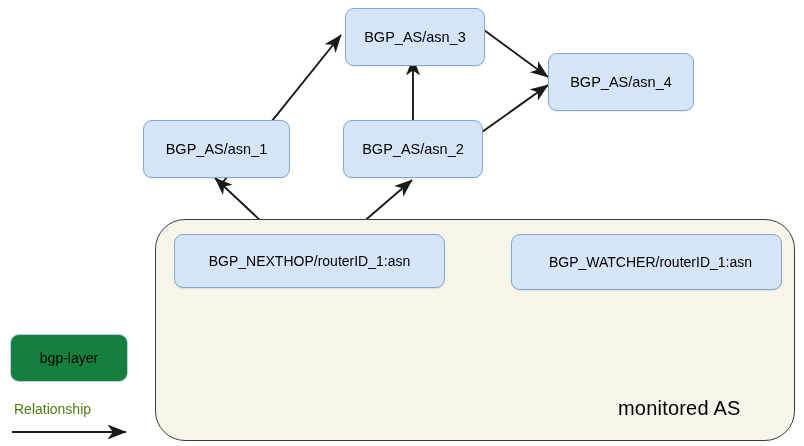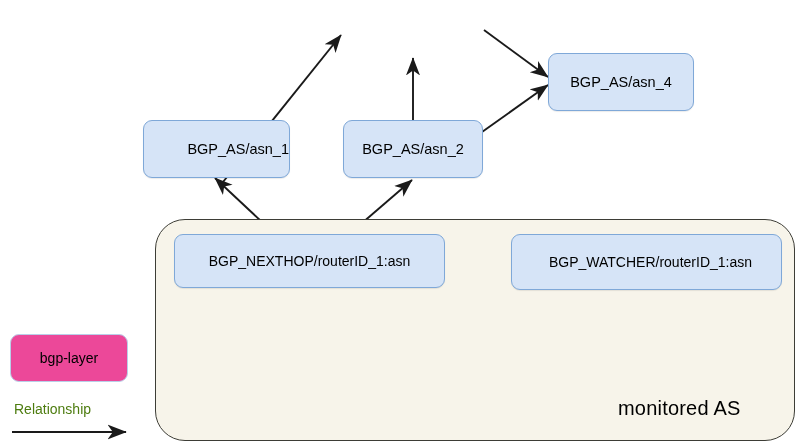--- a/index.html
+++ b/index.html
@@ -42,21 +42,21 @@
     color:#000;
     font-size:14.5px;
     white-space:nowrap;
     box-shadow:0 1px 1px rgba(0,0,0,.08);
   }
   .node.small{font-size:14px;}
 
   .legend-node{
     position:absolute;
     box-sizing:border-box;
-    background:#ec4899;
+    background:#15803d;
     border:1.5px solid #b9cfe8;
     border-radius:9px;
     display:flex;align-items:center;justify-content:center;
     font-size:14px;color:#000;
   }
   .legend-text{
     position:absolute;
     font-size:14px;
     color:#4d7c0f;
     white-space:nowrap;
@@ -88,26 +88,29 @@
       <line x1="450" y1="345" x2="645" y2="291"></line>
     </g>
 
     <line x1="12" y1="432" x2="126" y2="432" stroke="#1a1a1a" stroke-width="2" marker-end="url(#ah-legend)"></line>
   </svg>
 
   <div class="group-box" style="left:155px;top:219px;width:640px;height:222px;"></div>
 
   <div class="group-label" style="left:618px;top:397px;">monitored AS</div>
 
+  <div class="node" style="left:345px;top:8px;width:140px;height:58px;">
+    <span>BGP_AS/asn_3</span>
+  </div>
 
   <div class="node" style="left:548px;top:53px;width:146px;height:58px;">
     <span>BGP_AS/asn_4</span>
   </div>
 
-  <div class="node" style="left:143px;top:120px;width:147px;height:58px;justify-content:flex-end;">
+  <div class="node" style="left:143px;top:120px;width:147px;height:58px;">
     <span>BGP_AS/asn_1</span>
   </div>
 
   <div class="node" style="left:343px;top:120px;width:140px;height:58px;">
     <span>BGP_AS/asn_2</span>
   </div>
 
   <div class="node small" style="left:174px;top:234px;width:271px;height:54px;">
     <span>BGP_NEXTHOP/routerID_1:asn</span>
   </div>

